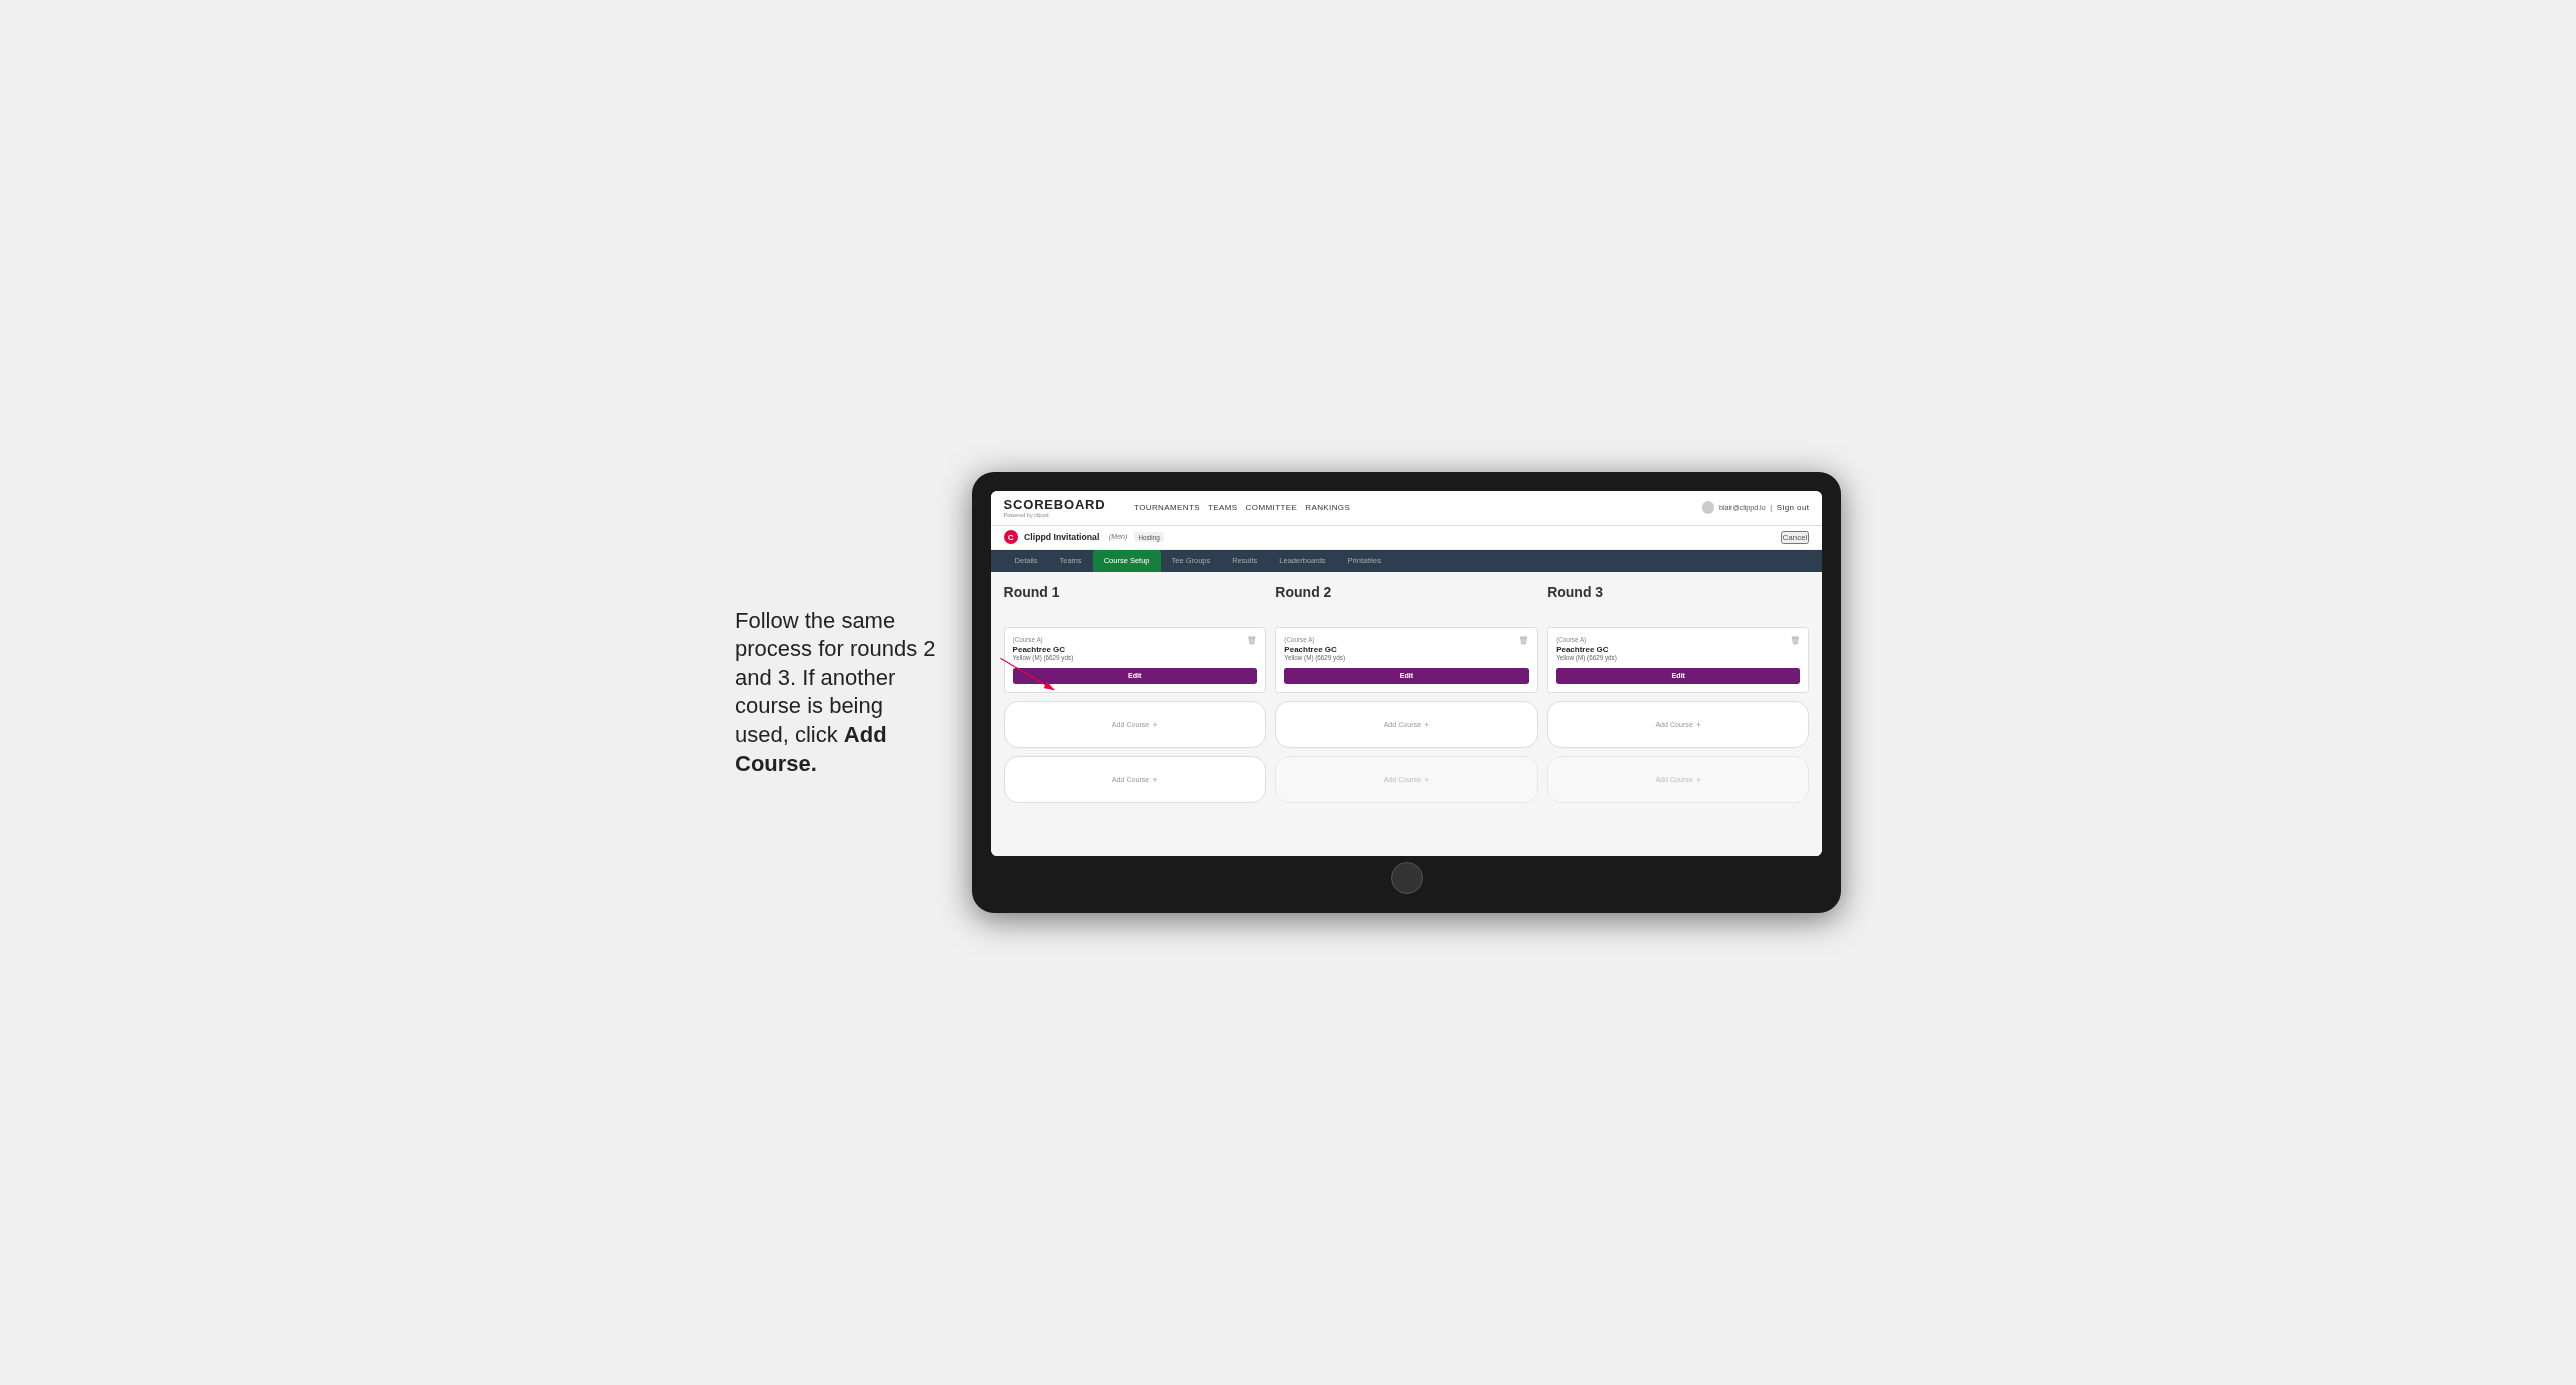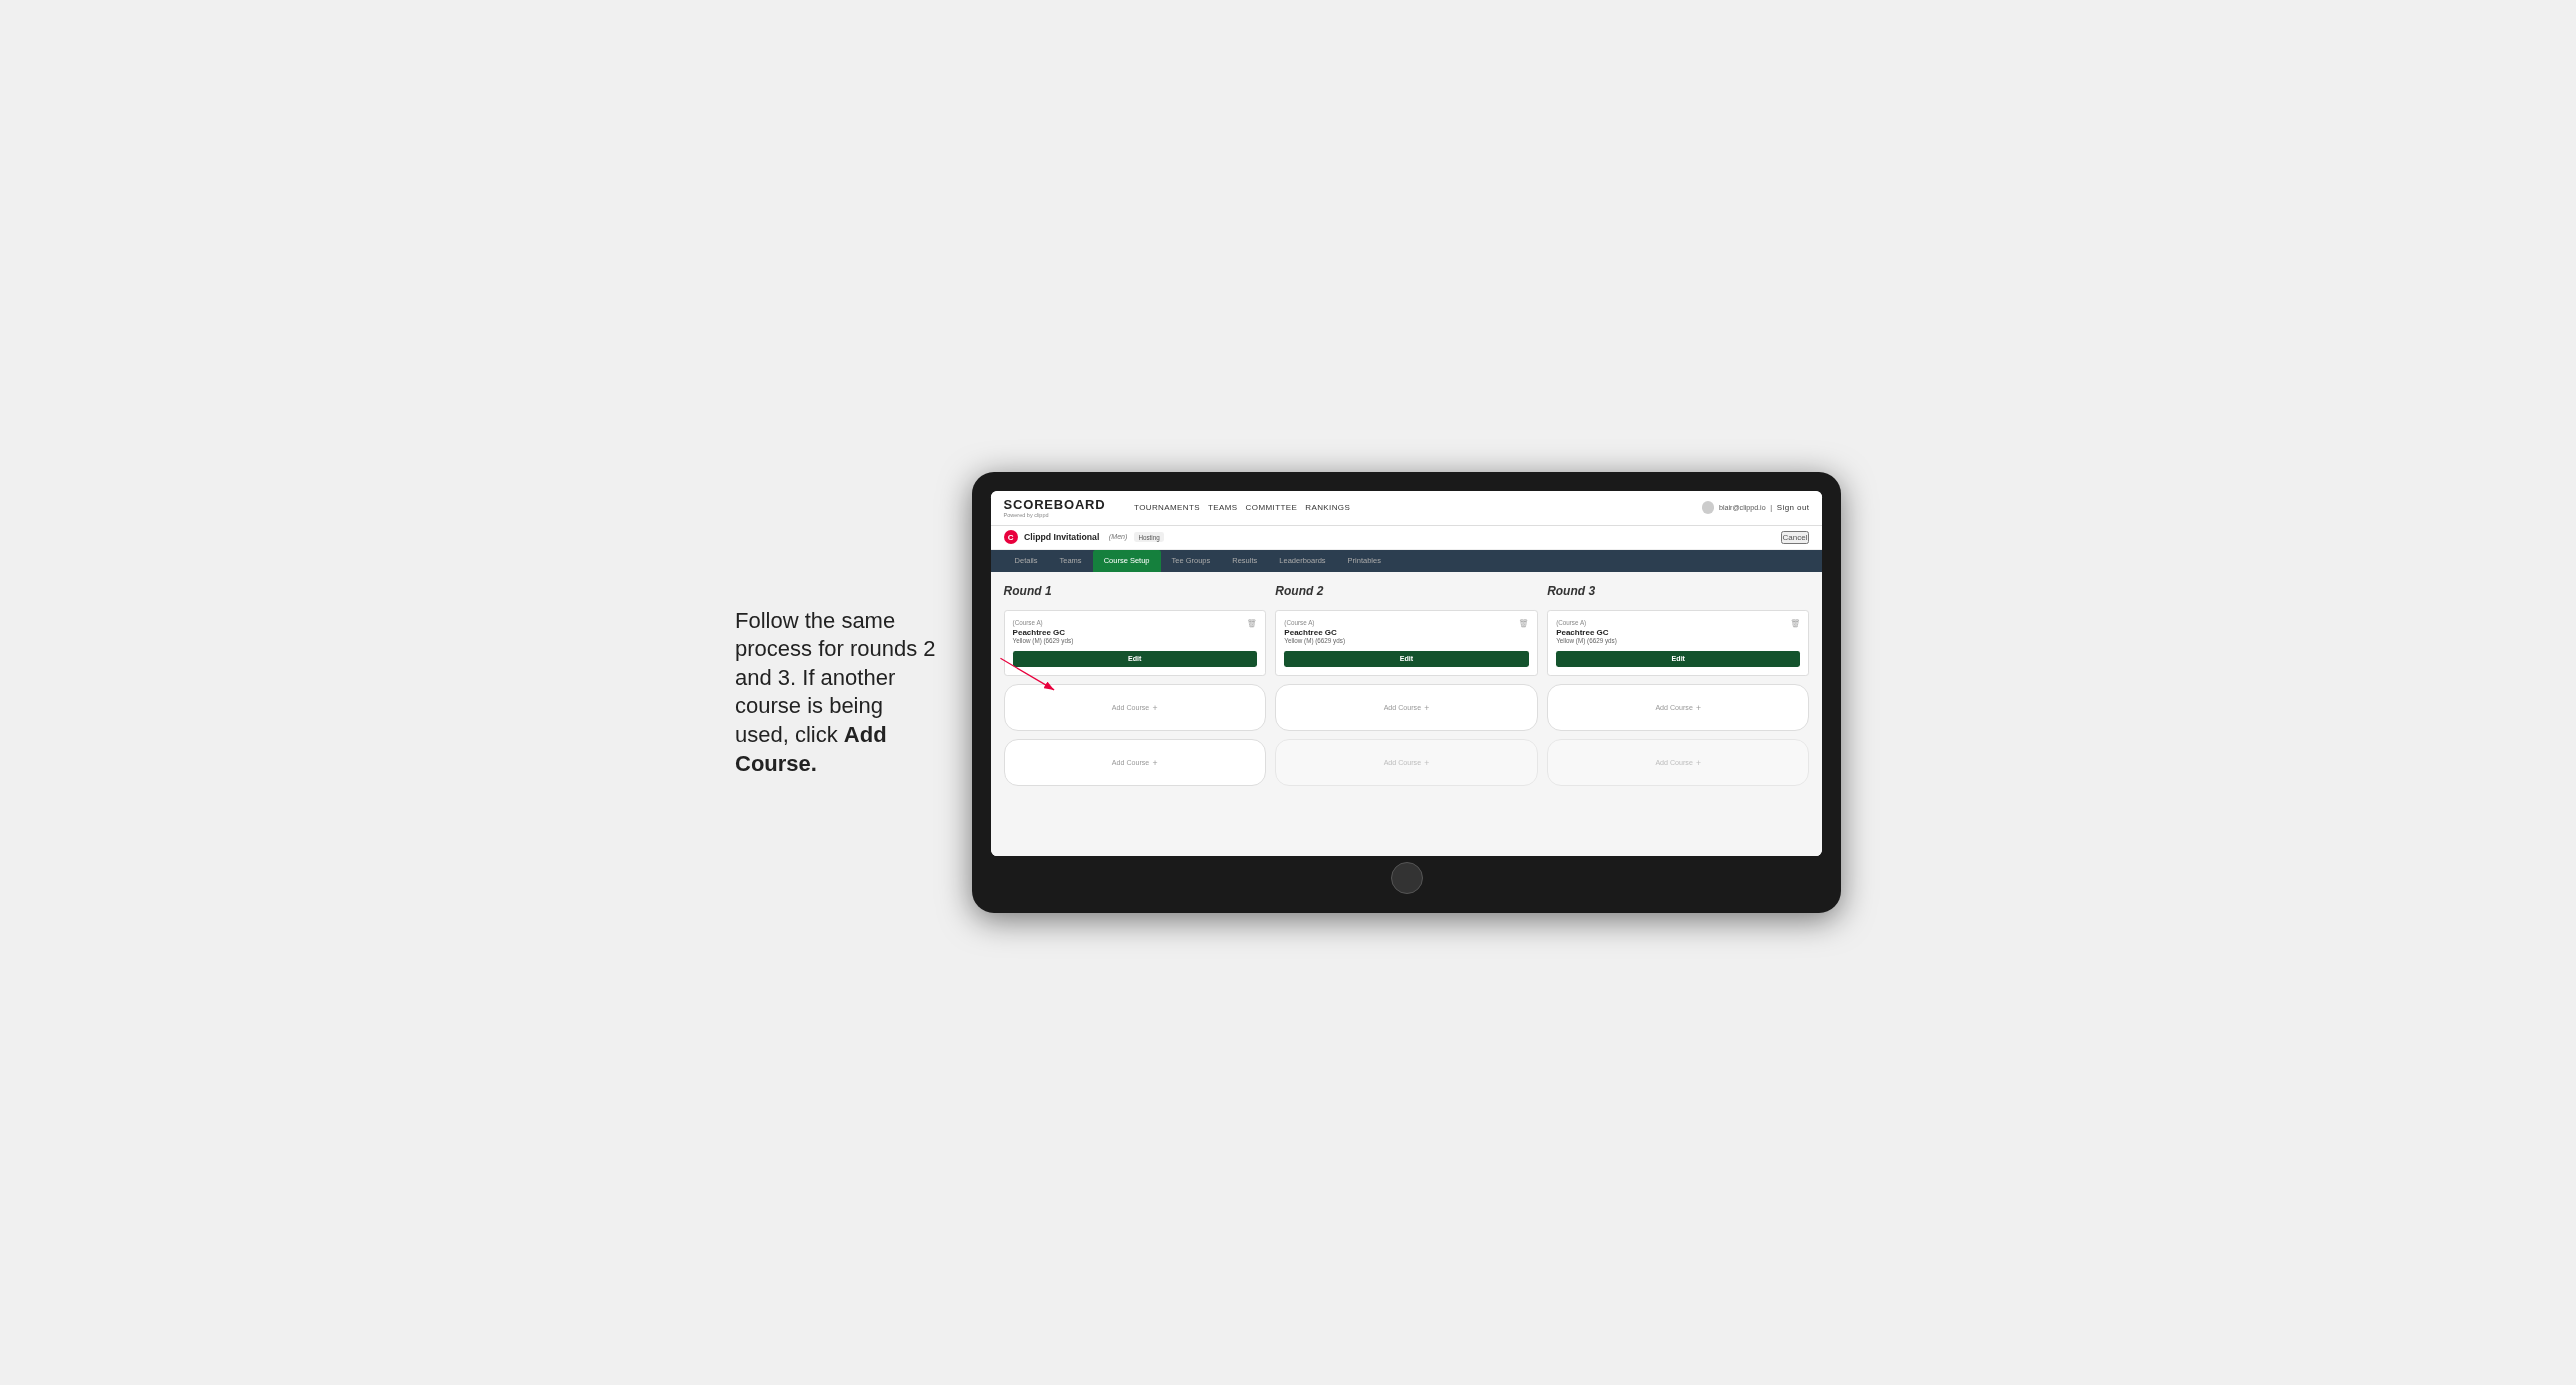--- a/index.html
+++ b/index.html
@@ -195,25 +195,24 @@
       gap: 9.5px;
     }
 
     .round-column {
       display: flex;
       flex-direction: column;
       gap: 8px;
     }
 
     .round-title {
-      font-size: 12px;
+      font-size: 14px;
       font-weight: 600;
       color: #333;
-      margin-bottom: 4px;
-      font-style: italic;
+      margin-bottom: 19px;
     }
 
     .course-card {
       background: #fff;
       border: 0.8px solid #ddd;
       border-radius: 3.2px;
       padding: 8px;
     }
 
     .course-label {
@@ -228,21 +227,21 @@
       color: #222;
     }
 
     .course-tee {
       font-size: 6.3px;
       color: #666;
       margin-bottom: 6.3px;
     }
 
     .edit-btn {
-      background: #14532d;
+      background: #701a75;
       color: #fff;
       border: none;
       border-radius: 2.4px;
       padding: 4px 0;
       font-size: 7.1px;
       width: 100%;
       cursor: pointer;
       font-weight: 600;
     }
 

